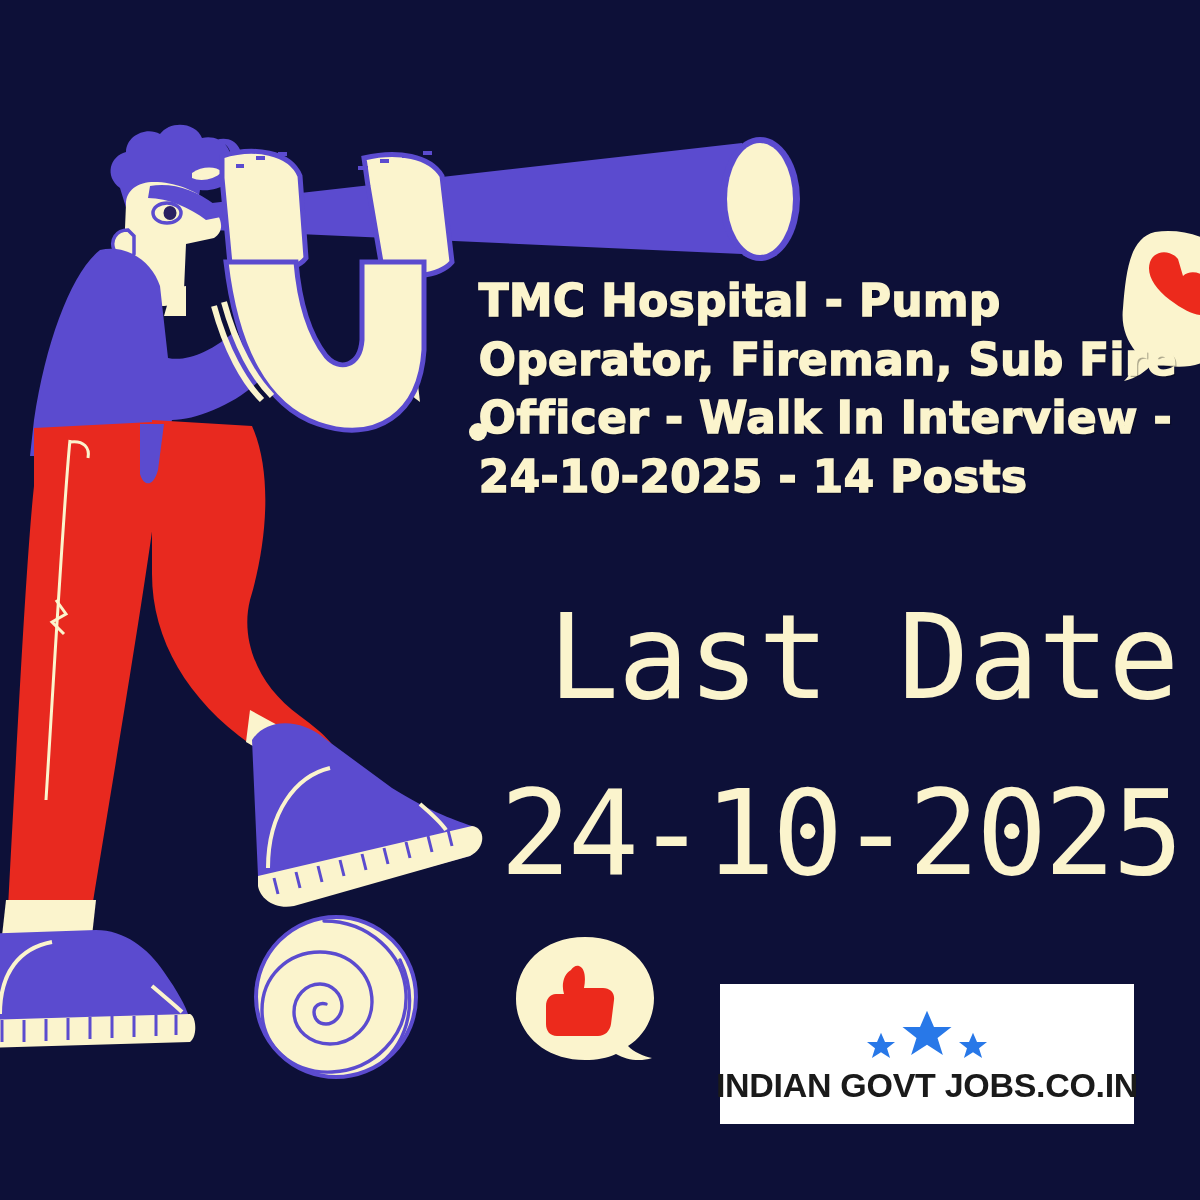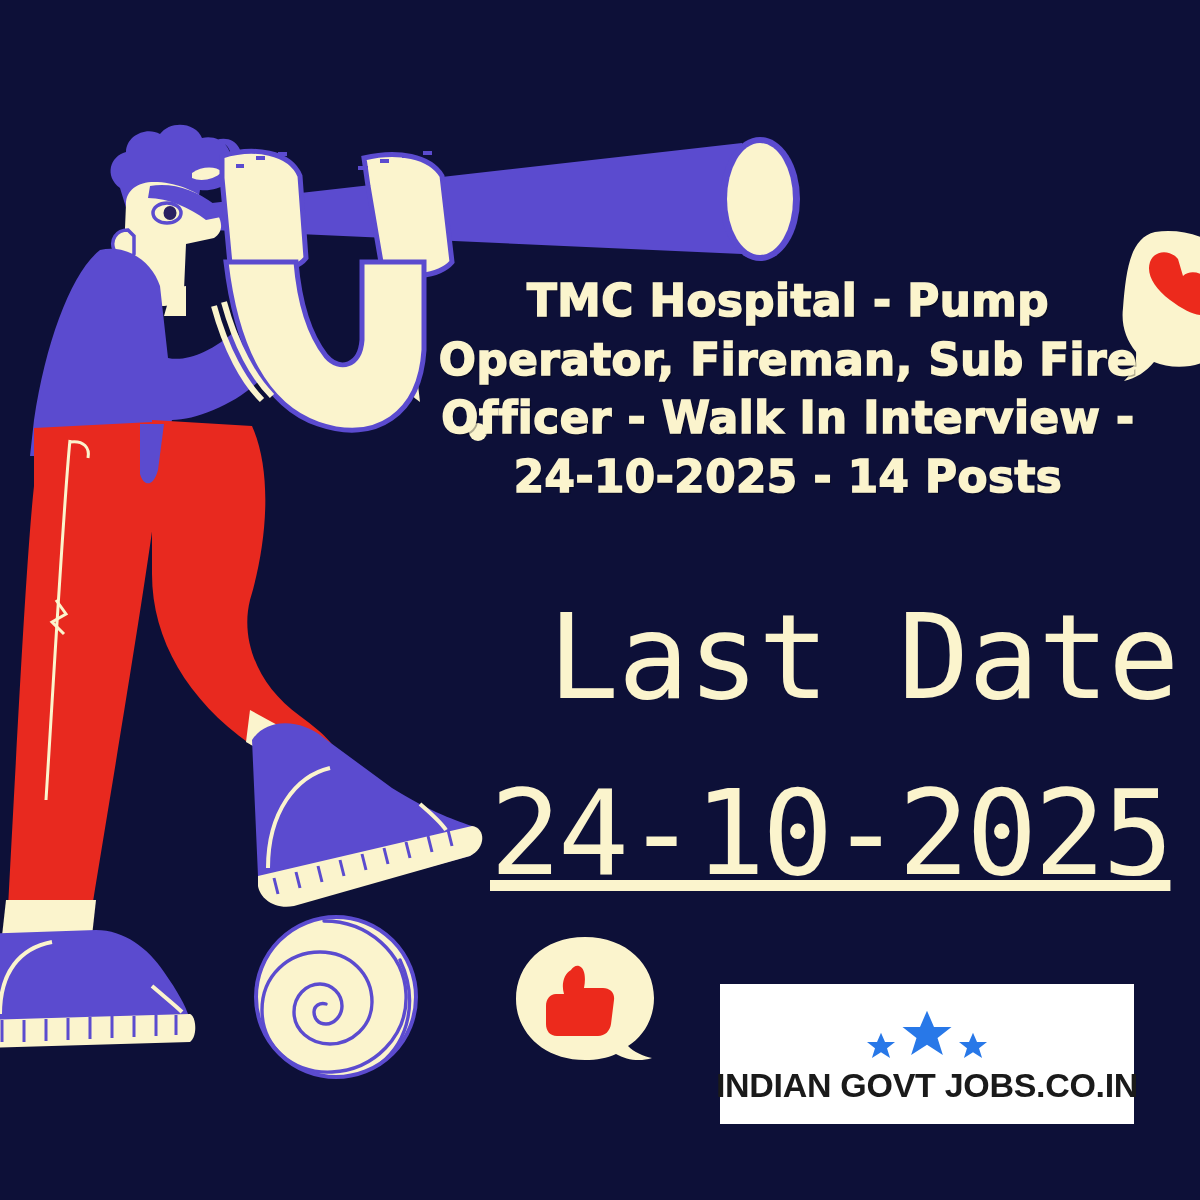--- a/index.html
+++ b/index.html
@@ -23,24 +23,24 @@
     position: absolute;
     left: 0;
     top: 0;
     width: 1200px;
     height: 1200px;
   }
 
   
   #text-block {
     position: absolute;
-    left: 428px;
+    left: 468px;
     top: 272px;
     width: 720px;
-    text-align: center;
+    text-align: left;
     z-index: 6;
   }
   #headline {
     font-family: "DejaVu Sans", sans-serif;
     font-weight: 700;
     font-size: 45px;
     line-height: 1.30;
     letter-spacing: 0.5px;
     color: #fbf4cd;
     text-shadow: 2px 2px 0 rgba(0,0,0,0.30);
@@ -66,23 +66,22 @@
     white-space: nowrap;
   }
   #lastdate-label {
     font-size: 118px;
     margin-left: 78px;
     letter-spacing: -1px;
   }
   #lastdate-value {
     font-size: 118px;
     margin-top: 58px;
-    margin-left: 20px;
+    margin-left: 30px;
     letter-spacing: -3px;
-    text-decoration: underline;
   }
 
   
   #logo-box {
     position: absolute;
     left: 720px;
     top: 984px;
     width: 414px;
     height: 140px;
     background: #ffffff;

